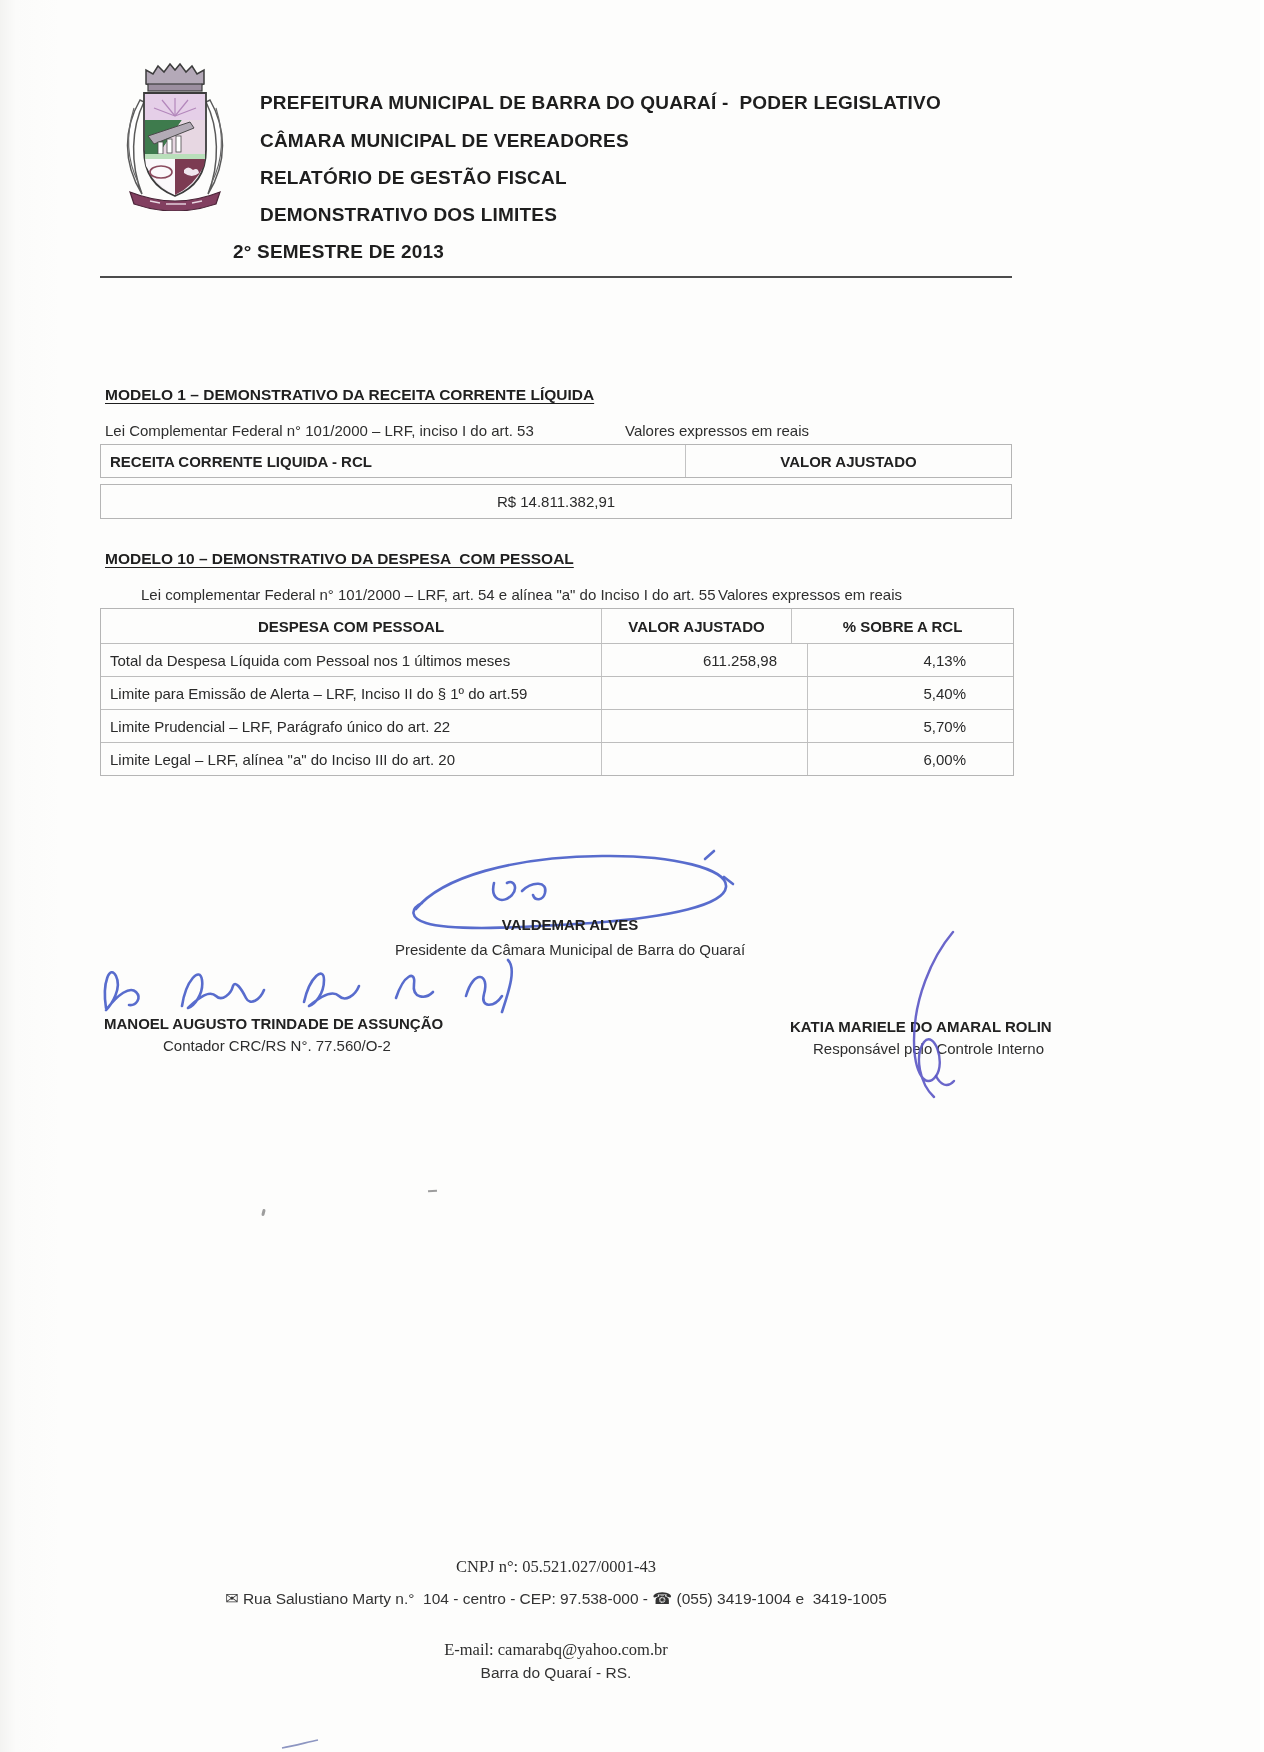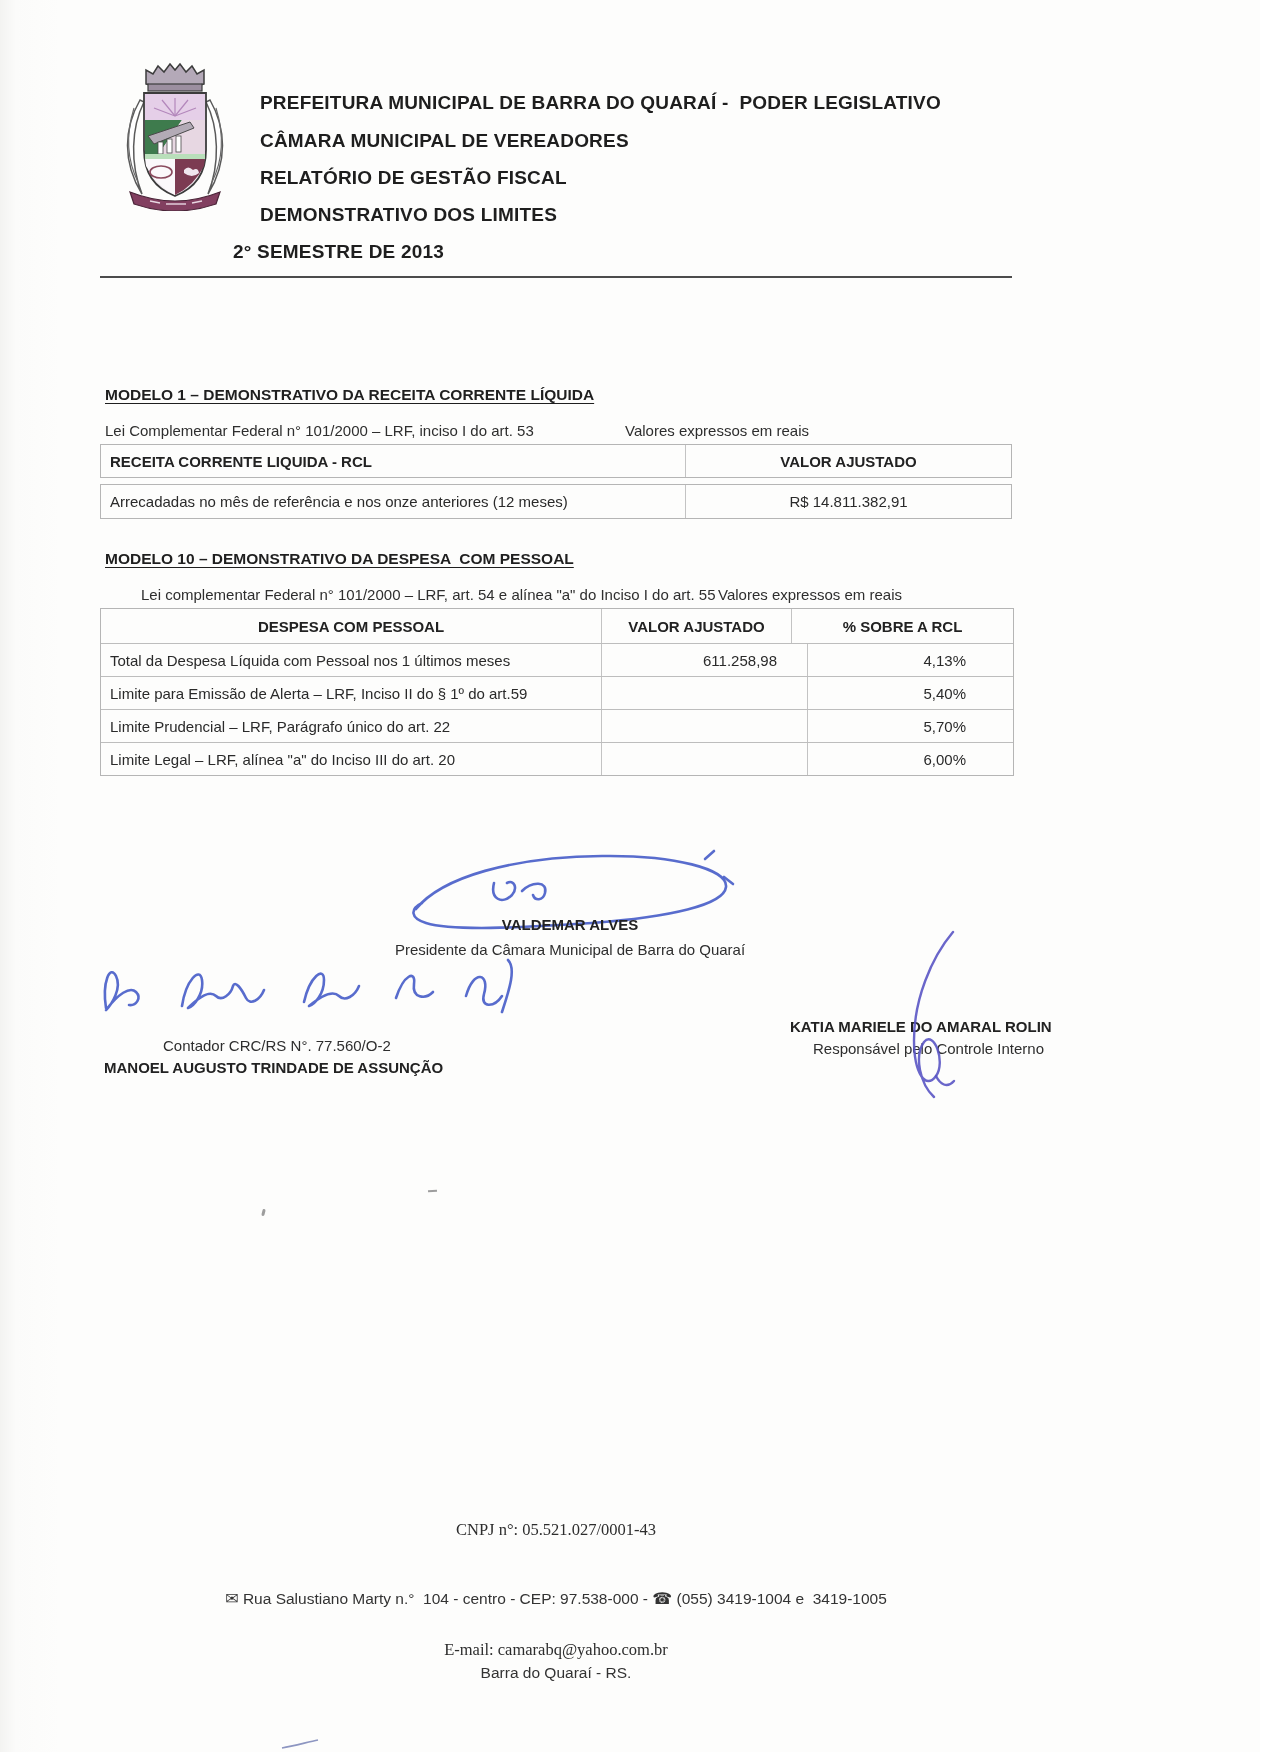--- a/index.html
+++ b/index.html
@@ -110,21 +110,20 @@
   <div class="abs caption" style="left:105px;top:422px;">Lei Complementar Federal n° 101/2000 – LRF, inciso I do art. 53</div>
   <div class="abs caption" style="left:625px;top:422px;">Valores expressos em reais</div>
 
   <div class="tbl" style="top:444px;">
     <div class="row t1-head">
       <div class="cell t1c1 b">RECEITA CORRENTE LIQUIDA - RCL</div>
       <div class="cell t1c2 b">VALOR AJUSTADO</div>
     </div>
     <div class="t1-gap"></div>
     <div class="row t1-body">
-      <div class="cell t1c1">Arrecadadas no mês de referência e nos onze anteriores (12 meses)</div>
       <div class="cell t1c2">R$ 14.811.382,91</div>
     </div>
   </div>
 
   <div class="abs sec-title" style="left:105px;top:550px;">MODELO 10 – DEMONSTRATIVO DA DESPESA  COM PESSOAL</div>
   <div class="abs caption" style="left:105px;top:586px;margin-left:36px;">Lei complementar Federal n° 101/2000 – LRF, art. 54 e alínea "a" do Inciso I do art. 55</div>
   <div class="abs caption" style="left:718px;top:586px;">Valores expressos em reais</div>
 
   <div class="tbl t2" style="top:608px;">
     <div class="row">
@@ -169,38 +168,38 @@
   <div class="abs" style="left:98px;top:956px;width:424px;height:60px;">
     <svg width="424" height="60" viewBox="0 0 424 60">
       <path class="ink" d="M8,52 C4,26 12,8 18,20 C24,32 14,48 8,54 C20,38 32,30 38,36 C44,42 38,50 31,49"></path>
       <path class="ink" d="M84,50 C88,24 102,10 104,24 C106,38 96,50 90,52 C102,40 112,34 118,40 C124,46 133,38 135,30 C137,24 143,32 148,42 C152,50 162,44 166,34"></path>
       <path class="ink" d="M206,46 C212,20 226,10 226,24 C226,38 217,48 211,50 C223,40 235,34 241,40 C247,46 257,40 261,30"></path>
       <path class="ink" d="M298,42 C306,18 318,14 316,28 C314,42 327,44 335,36"></path>
       <path class="ink" d="M368,40 C376,12 392,18 386,38 C382,52 396,52 404,40"></path>
       <path class="ink" d="M404,56 C412,32 418,12 410,4"></path>
     </svg>
   </div>
-  <div class="abs sig-name" style="left:104px;top:1015px;margin-top:44px;">MANOEL AUGUSTO TRINDADE DE ASSUNÇÃO</div>
+  <div class="abs sig-name" style="left:104px;top:1015px;">MANOEL AUGUSTO TRINDADE DE ASSUNÇÃO</div>
   <div class="abs sig-role" style="left:163px;top:1037px;">Contador CRC/RS N°. 77.560/O-2</div>
 
   <div class="abs sig-name" style="left:790px;top:1018px;">KATIA MARIELE DO AMARAL ROLIN</div>
   <div class="abs sig-role" style="left:813px;top:1040px;">Responsável pelo Controle Interno</div>
   <div class="abs" style="left:893px;top:926px;width:80px;height:174px;">
     <svg width="80" height="174" viewBox="0 0 80 174">
       <path class="ink2" d="M60,6 C38,32 21,74 21,114 C21,148 33,164 43,150 C53,136 41,104 31,116 C21,130 27,158 41,171"></path>
       <path class="ink2" d="M43,150 C47,158 54,163 61,155"></path>
     </svg>
   </div>
 
   <div class="artifact" style="left:428px;top:1190px;width:9px;height:2px;transform:rotate(-4deg);"></div>
   <div class="artifact" style="left:262px;top:1209px;width:3px;height:7px;border-radius:2px;transform:rotate(14deg);"></div>
   <div class="abs" style="left:280px;top:1736px;width:40px;height:12px;">
     <svg width="40" height="12" viewBox="0 0 40 12">
         <path d="M2,10 C14,8 28,4 38,2" fill="none" stroke="#5c6aa8" stroke-width="1.6" opacity=".7"></path>
       </svg>
   </div>
 
   <div class="abs foot" style="top:1589px;"><span class="glyph">✉</span><span> Rua Salustiano Marty n.°  104 - centro - CEP: 97.538-000 - </span><span class="glyph">☎</span><span> (055) 3419-1004 e  3419-1005</span></div>
-  <div class="abs foot serif" style="top:1520px;">CNPJ n°: 05.521.027/0001-43</div>
+  <div class="abs foot serif" style="top:1557px;">CNPJ n°: 05.521.027/0001-43</div>
   <div class="abs foot serif" style="top:1640px;">E-mail: camarabq@yahoo.com.br</div>
   <div class="abs foot" style="top:1664px;">Barra do Quaraí - RS.</div>
 
 </div>
 
 </body></html>

